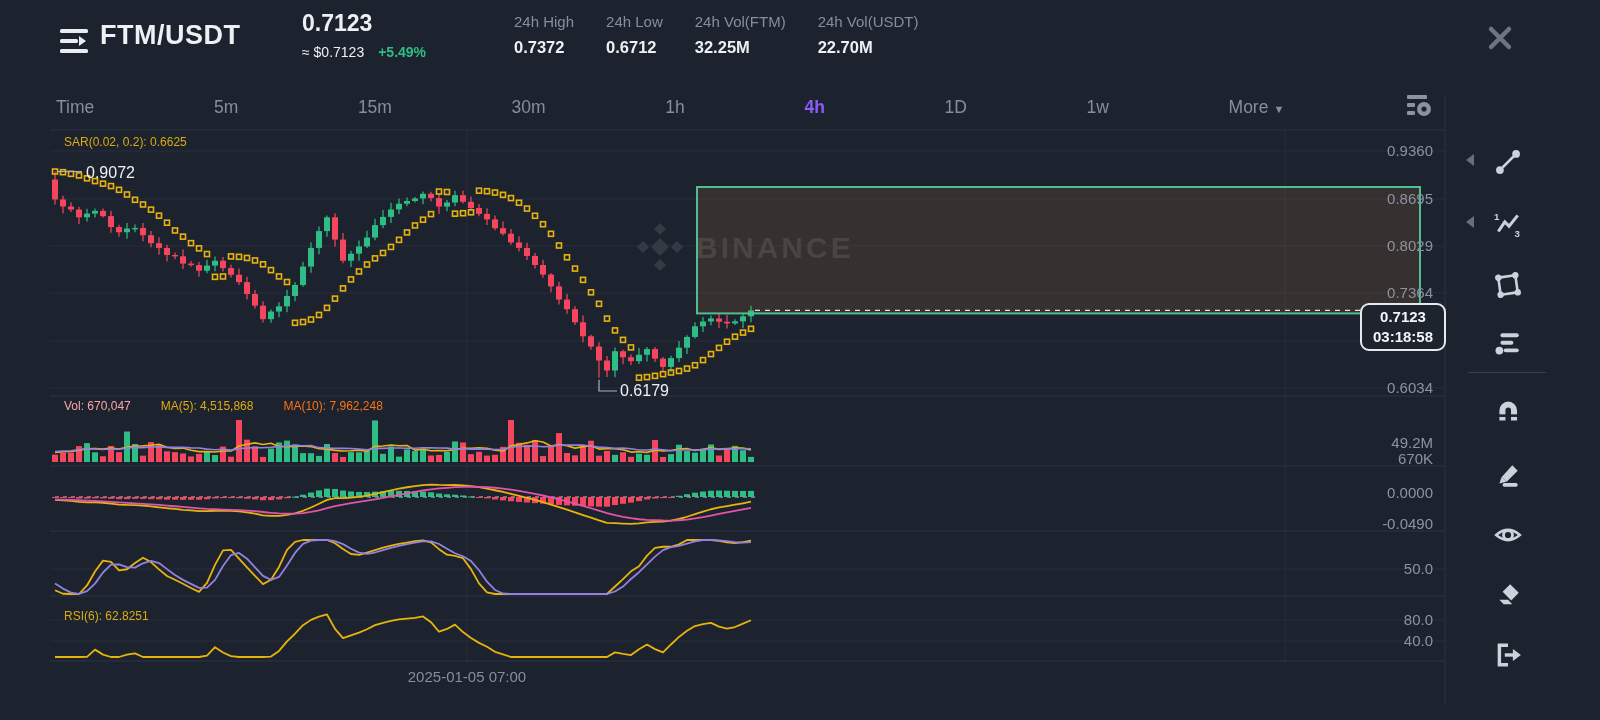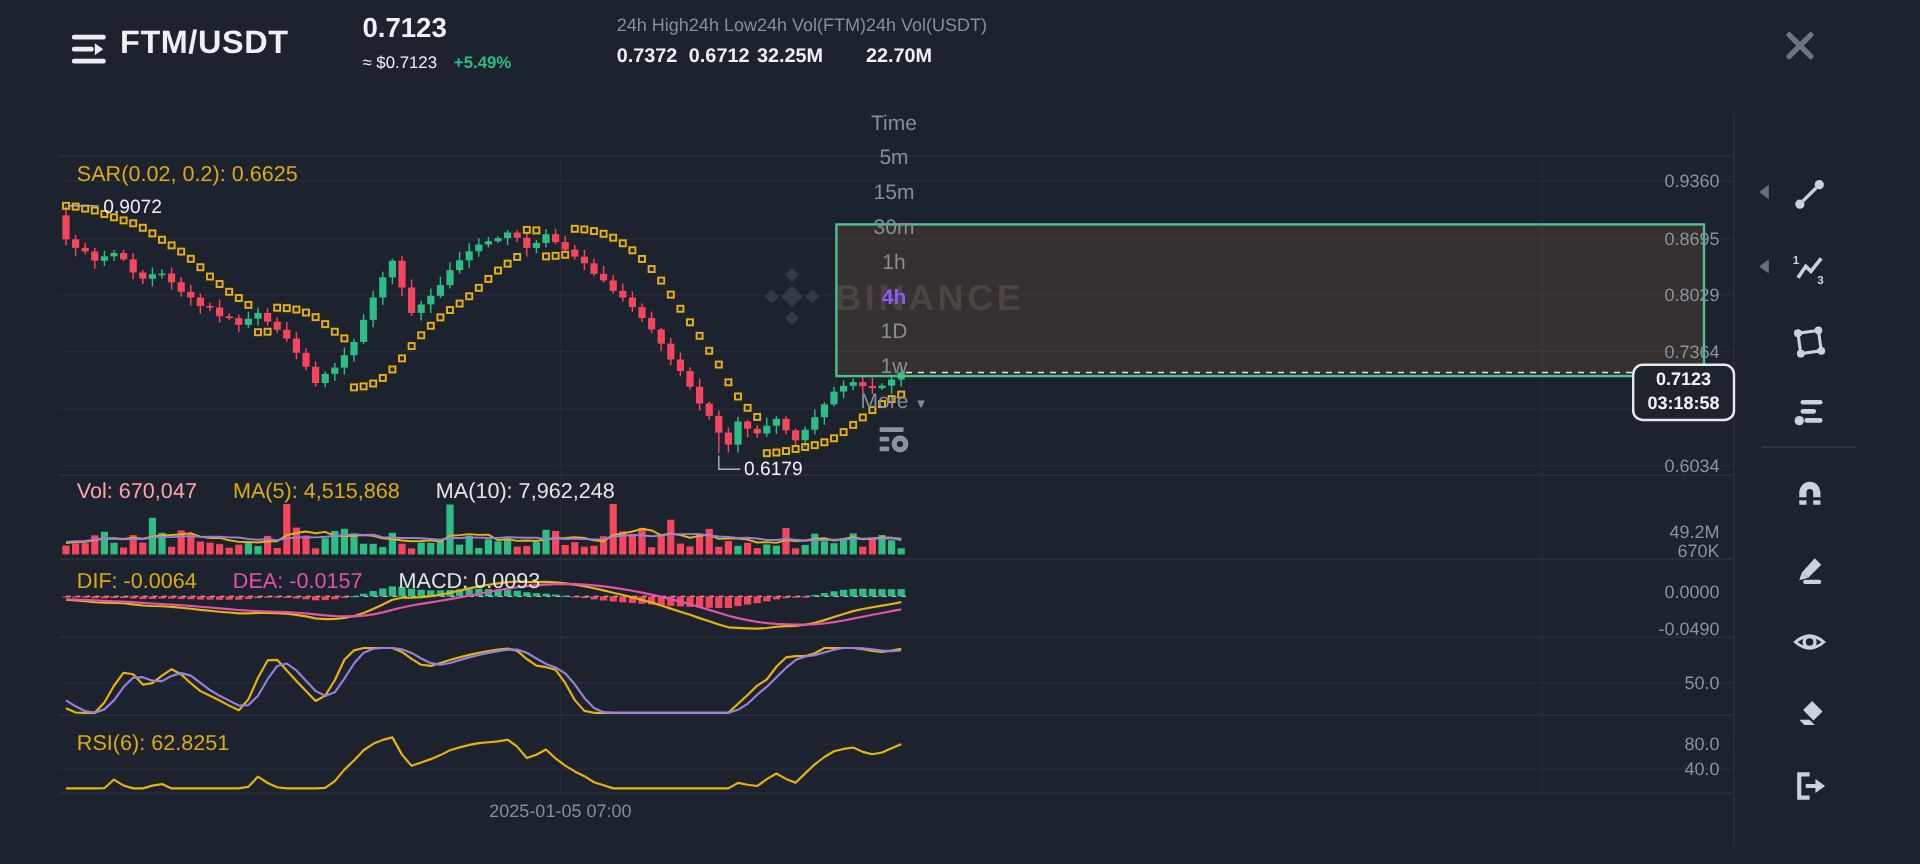--- a/index.html
+++ b/index.html
@@ -4,32 +4,32 @@
 <style>
   html,body{margin:0;padding:0;background:#12161d;}
   #app{position:relative;width:1600px;height:720px;background:#1c232e;overflow:hidden;
        font-family:"Liberation Sans","DejaVu Sans",sans-serif;-webkit-font-smoothing:antialiased;}
   .abs{position:absolute;}
   
   .pair{left:100px;top:20px;font-size:27px;font-weight:800;color:#eef0f3;letter-spacing:.5px;}
   .lastprice{left:302px;top:10px;font-size:23px;font-weight:700;color:#eef0f3;}
   .fiatrow{left:302px;top:44px;font-size:14px;color:#eef0f3;}
   .change{color:#2ebd85;font-weight:700;margin-left:14px;}
-  .stats{left:514px;top:13px;display:flex;justify-content:space-between;}
+  .stats{left:514px;top:13px;display:flex;gap:32px;justify-content:space-between;}
   .stat .sl{font-size:15px;color:#848e9c;margin-bottom:8px;}
   .stat .sv{font-size:16.5px;font-weight:600;color:#eef0f3;}
   
   .tabs{left:50px;top:88px;width:1390px;height:38px;display:flex;align-items:center;
-        justify-content:space-between;font-size:17.5px;color:#848e9c;flex-direction:column;}
+        justify-content:space-between;font-size:17.5px;color:#848e9c;}
   .tab{cursor:pointer;padding:4px 6px;}
   .tab.active{color:#8b5cf6;font-weight:700;}
   .caret{font-size:11px;margin-left:5px;}
   
-  .hud{font-size:18px;display:flex;gap:30px;white-space:nowrap;}
-  .gold{color:#dcab12;} .gray{color:#fca5a5;} .purple{color:#e5e5e5;} .pink{color:#e054ab;}
+  .hud{font-size:12px;display:flex;gap:30px;white-space:nowrap;}
+  .gold{color:#dcab12;} .gray{color:#fca5a5;} .purple{color:#f97316;} .pink{color:#e054ab;}
   
   .badge{left:1360px;top:303px;width:82px;height:44px;border:2px solid #e6e9ee;border-radius:9px;
          background:#1d242e;display:flex;flex-direction:column;align-items:center;justify-content:center;
          font-size:15px;font-weight:700;color:#f2f4f7;line-height:20px;z-index:5;}
   .timelabel{left:387px;top:668px;width:160px;text-align:center;font-size:15px;color:#848e9c;}
   
   .sideicon{left:1493px;width:30px;height:30px;display:flex;align-items:center;justify-content:center;cursor:pointer;}
   .coll{width:0;height:0;border-top:6px solid transparent;border-bottom:6px solid transparent;
         border-right:8px solid #666f7e;left:1466px;cursor:pointer;}
   .sidediv{left:1468px;width:78px;height:1px;background:#3a4250;}
@@ -612,25 +612,20 @@
   </div>
 
   <div class="abs hud" style="left:64px;top:135px">
     <span class="gold">SAR(0.02, 0.2): 0.6625</span>
   </div>
   <div class="abs hud" style="left:64px;top:399px">
     <span class="gray">Vol: 670,047</span>
     <span class="gold">MA(5): 4,515,868</span>
     <span class="purple">MA(10): 7,962,248</span>
   </div>
-  <div class="abs hud" style="left:64px;top:474px">
-    <span class="gold">DIF: -0.0064</span>
-    <span class="pink">DEA: -0.0157</span>
-    <span class="purple">MACD: 0.0093</span>
-  </div>
   <div class="abs hud" style="left:64px;top:609px">
     <span class="gold">RSI(6): 62.8251</span>
   </div>
 
   <div class="abs badge">
     <div>0.7123</div>
     <div>03:18:58</div>
   </div>
   <div class="abs timelabel">2025-01-05 07:00</div>
 

